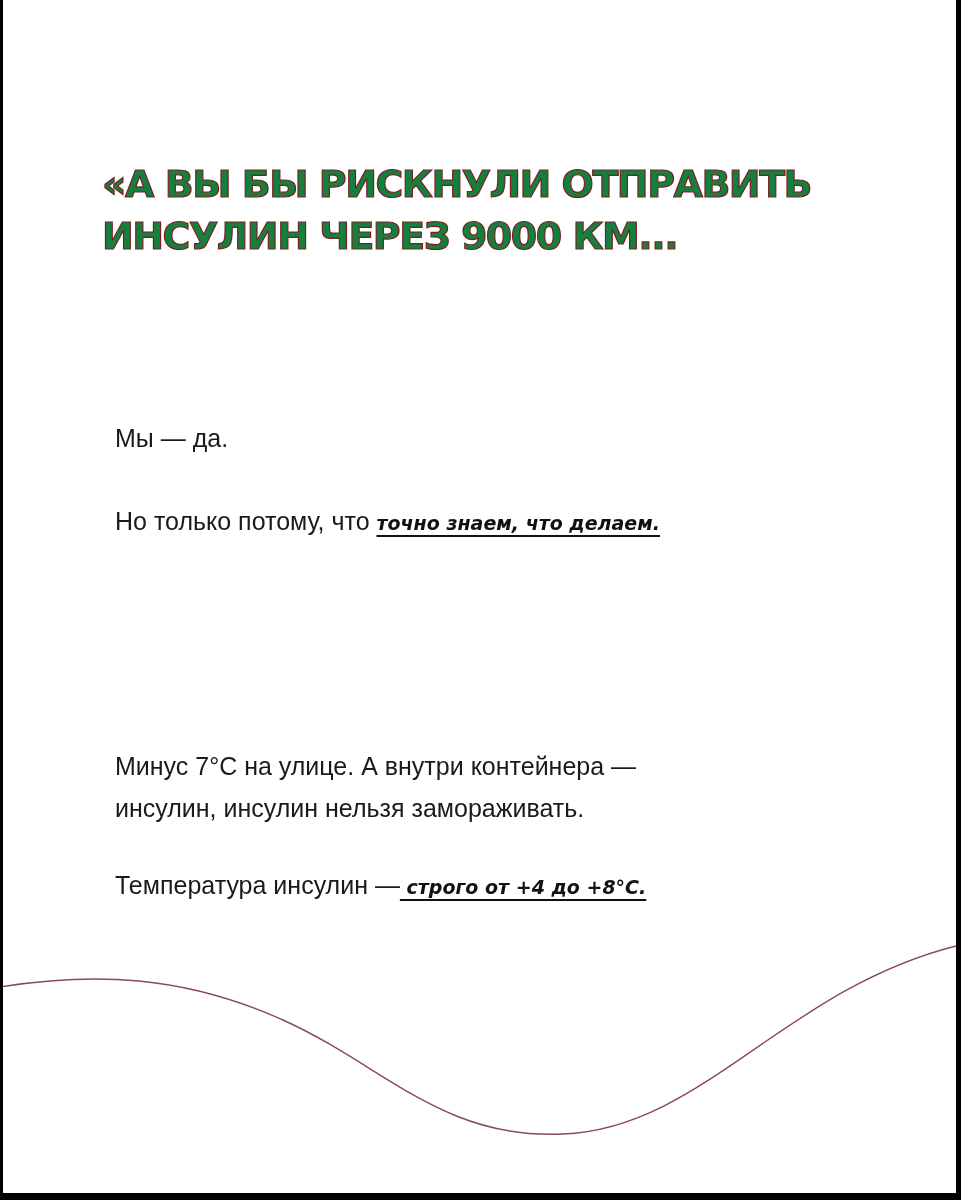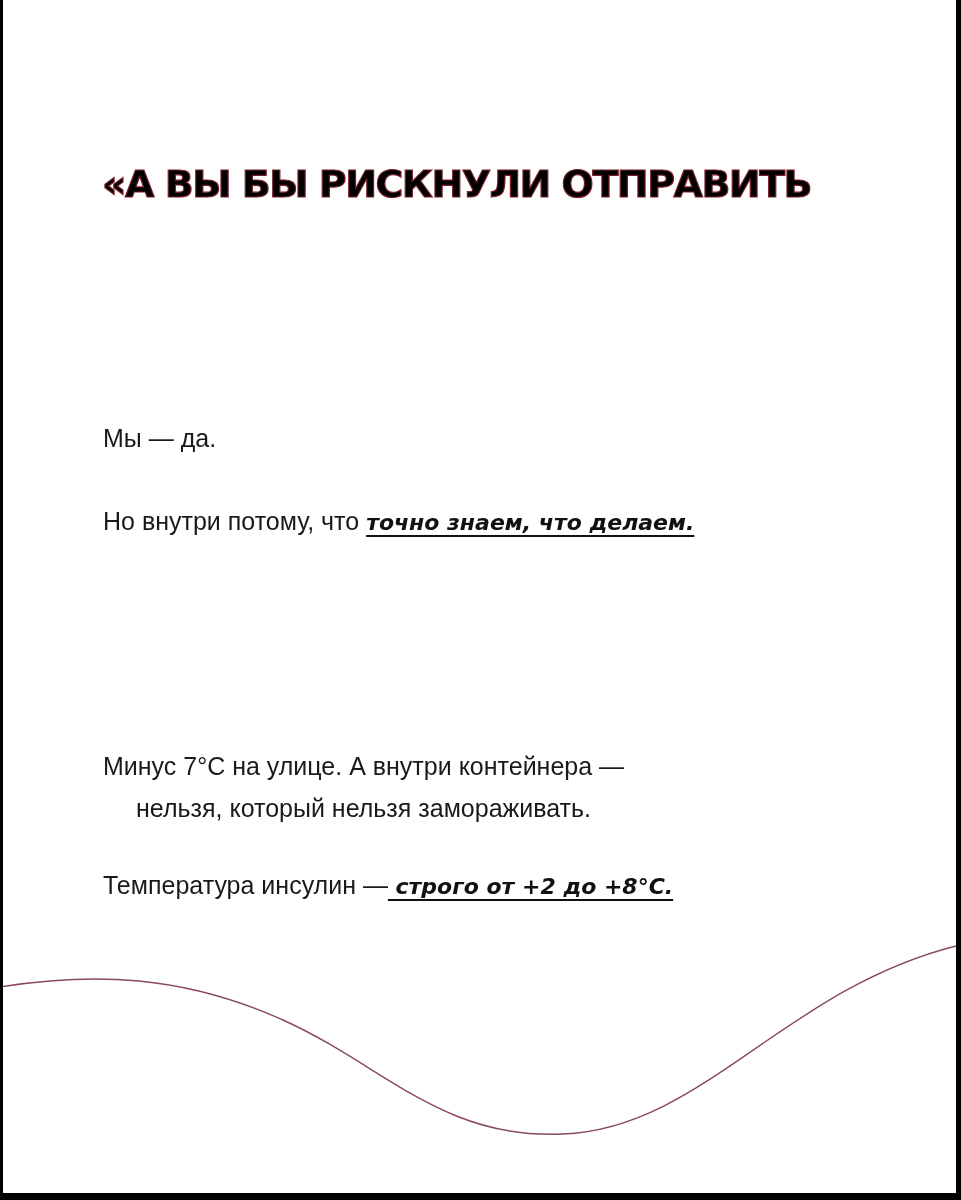--- a/index.html
+++ b/index.html
@@ -11,59 +11,59 @@
     .card {
       position: absolute; left: 3px; top: 0; width: 953px; height: 1193px;
       background: #ffffff; overflow: hidden;
     }
     .headline {
       position: absolute; left: 99px; top: 158px; width: 800px;
       margin: 0;
       font-family: "DejaVu Sans", sans-serif;
       font-weight: 900; font-size: 38px; line-height: 52px;
       letter-spacing: -1.5px;
-      color: #000000;
+      color: #15803d;
       -webkit-text-stroke: 1.2px #7a1e24;
       text-transform: uppercase;
     }
     .headline span { display: block; white-space: nowrap; }
     .para {
-      position: absolute; left: 100px; margin: 0;
+      position: absolute; left: 112px; margin: 0;
       font-family: "Liberation Sans", sans-serif;
       font-size: 25px; line-height: 42px; color: #1a1a1a;
       white-space: nowrap;
-      text-align: center;
     }
     .emph {
       font-family: "DejaVu Sans", sans-serif;
-      font-style: italic; font-weight: 600; font-size: 22px;
+      font-style: italic; font-weight: 600; font-size: 19px;
       text-decoration: underline; text-decoration-thickness: 2px;
       text-underline-offset: 5px;
       color: #111;
       margin-top: 24px;
     }
     .wave { position: absolute; left: 0; top: 0; }
   </style>
 </head>
 <body>
 
 <div class="card">
 
   <h1 class="headline">
     <span>«А вы бы рискнули отправить</span>
+    <span>инсулин через 9000 км...</span>
   </h1>
 
   <p class="para" style="top:417px;">Мы — да.</p>
 
-  <p class="para" style="top:500px;"><span>Но внутри потому, что </span><span class="emph">точно знаем, что делаем.</span></p>
+  <p class="para" style="top:500px;"><span>Но только потому, что </span><span class="emph">точно знаем, что делаем.</span></p>
 
 
   <p class="para" style="top:745px;">
     <span style="display:block">Минус 7°С на улице. А внутри контейнера —</span>
-    <span style="display:block">нельзя, который нельзя замораживать.</span>
+    <span style="display:block">инсулин, инсулин нельзя замораживать.</span>
   </p>
 
-  <p class="para" style="top:864px;"><span>Температура инсулин —</span><span class="emph"> строго от +2 до +8°С.</span></p>
+  <p class="para" style="top:864px;"><span>Температура инсулин —</span><span class="emph"> строго от +4 до +8°С.</span></p>
 
   <svg class="wave" width="953" height="1193" viewBox="0 0 953 1193">
     <path d="M -3 987 C 90 972, 180 975, 280 1020 C 380 1065, 440 1140, 560 1134 C 700 1128, 780 990, 953 946" fill="none" stroke="#8a4a55" stroke-width="1.4"></path>
   </svg>
 </div>
 
 </body></html>

